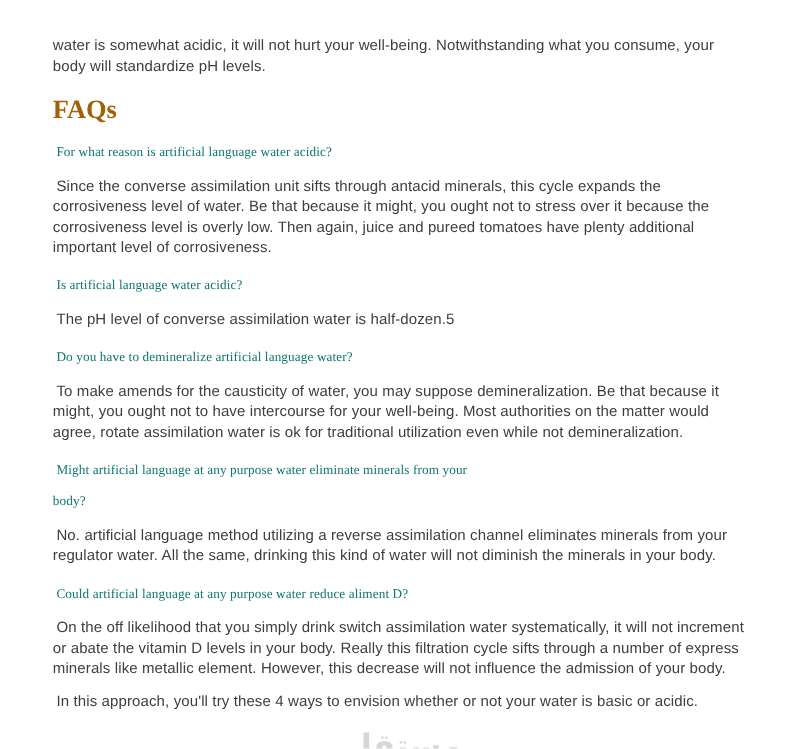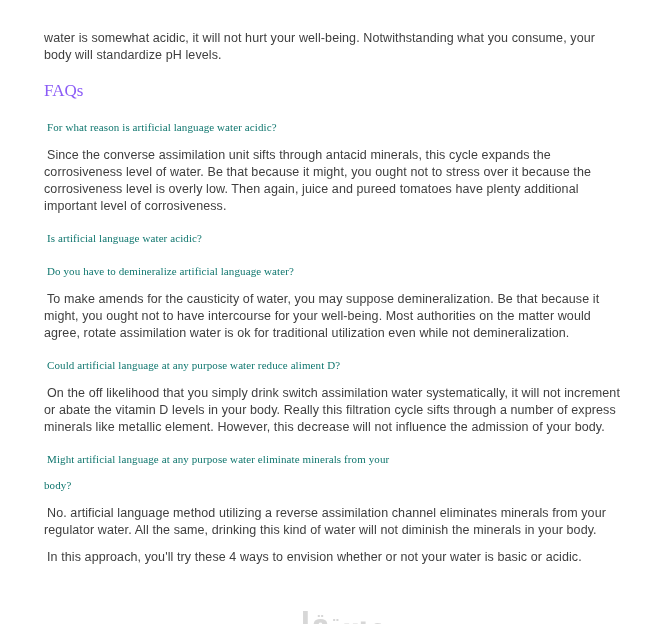--- a/index.html
+++ b/index.html
@@ -28,25 +28,25 @@
     white-space: pre-line;
     text-indent: 3px;
     letter-spacing: 0.1px;
   }
   .intro {
     text-indent: 0;
     margin-bottom: 16px;
   }
   .faq-title {
     font-family: "Liberation Serif", "DejaVu Serif", serif;
-    font-size: 17px;
+    font-size: 22px;
     line-height: 22px;
-    color: #8b5cf6;
+    color: #a16207;
     margin: 0 0 12px 0;
-    font-weight: 400;
+    font-weight: 700;
   }
   .q-heading {
     font-family: "Liberation Serif", "DejaVu Serif", serif;
     font-size: 11px;
     line-height: 26px;
     font-weight: 400;
     color: #0f766e;
     margin: 0 0 7px 0;
     white-space: pre-line;
     text-indent: 3px;
@@ -101,39 +101,40 @@
     <section>
       <h2 class="q-heading">For what reason is artificial language water acidic?</h2>
       <p class="body-text">Since the converse assimilation unit sifts through antacid minerals, this cycle expands the
 corrosiveness level of water. Be that because it might, you ought not to stress over it because the
 corrosiveness level is overly low. Then again, juice and pureed tomatoes have plenty additional
 important level of corrosiveness.</p>
     </section>
 
     <section>
       <h2 class="q-heading">Is artificial language water acidic?</h2>
+      <p class="body-text">The pH level of converse assimilation water is half-dozen.5</p>
     </section>
 
     <section>
       <h2 class="q-heading">Do you have to demineralize artificial language water?</h2>
       <p class="body-text">To make amends for the causticity of water, you may suppose demineralization. Be that because it
 might, you ought not to have intercourse for your well-being. Most authorities on the matter would
 agree, rotate assimilation water is ok for traditional utilization even while not demineralization.</p>
     </section>
 
     <section>
+      <h2 class="q-heading">Might artificial language at any purpose water eliminate minerals from your
+body?</h2>
+      <p class="body-text">No. artificial language method utilizing a reverse assimilation channel eliminates minerals from your
+regulator water. All the same, drinking this kind of water will not diminish the minerals in your body.</p>
+    </section>
+
+    <section>
       <h2 class="q-heading">Could artificial language at any purpose water reduce aliment D?</h2>
       <p class="body-text">On the off likelihood that you simply drink switch assimilation water systematically, it will not increment
 or abate the vitamin D levels in your body. Really this filtration cycle sifts through a number of express
 minerals like metallic element. However, this decrease will not influence the admission of your body.</p>
-    </section>
-
-    <section>
-      <h2 class="q-heading">Might artificial language at any purpose water eliminate minerals from your
-body?</h2>
-      <p class="body-text">No. artificial language method utilizing a reverse assimilation channel eliminates minerals from your
-regulator water. All the same, drinking this kind of water will not diminish the minerals in your body.</p>
     </section>
 
     <p class="body-text closing">In this approach, you'll try these 4 ways to envision whether or not your water is basic or acidic.</p>
 
   </div>
 </div>
 
 </body></html>

